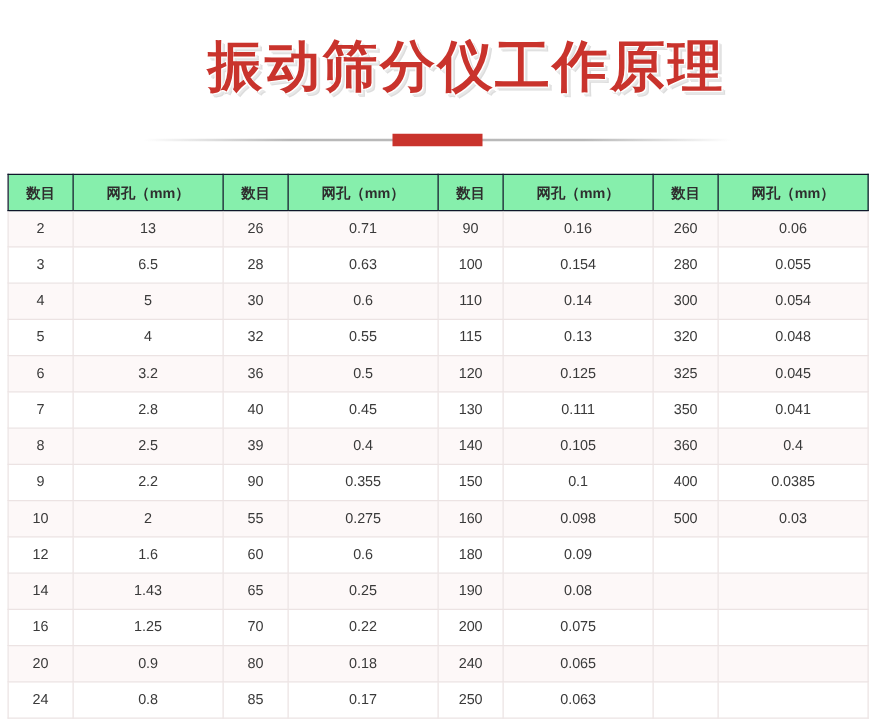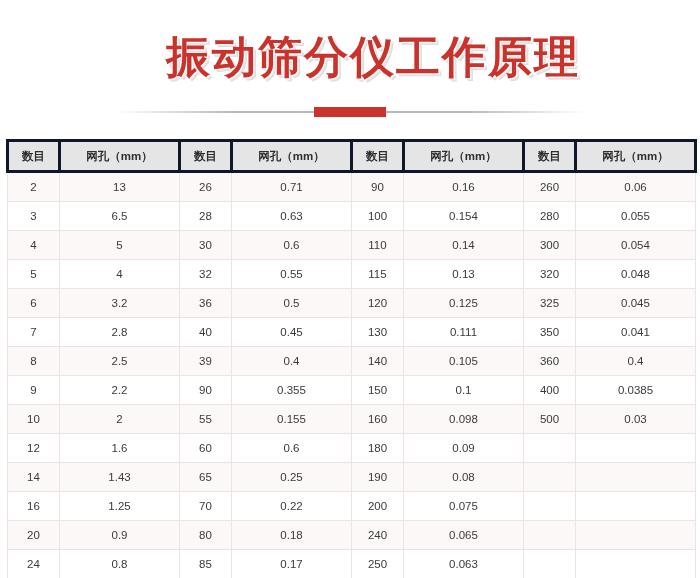--- a/index.html
+++ b/index.html
@@ -27,21 +27,21 @@
     font-size: 44px;
     font-weight: bold;
     letter-spacing: 2px;
     color: #c9332c;
     text-shadow:
        1px 1px 0 #ffffff,
       -1px 1px 0 #ffffff,
        2px 2px 0 #e8e8e8,
        3px 3px 0 #dddddd;
     line-height: 1.25;
-    font-family: Liberation Serif, serif;
+    font-family: Liberation Mono, monospace;
     margin-left: 46px;
   }
   .divider {
     margin: 22px auto 0 auto;
     width: 470px;
     height: 10px;
     position: relative;
   }
   .divider-line {
     position: absolute;
@@ -65,25 +65,25 @@
     padding: 0 6px;
   }
   table.spec {
     border-collapse: collapse;
     width: 688px;
     table-layout: fixed;
     font-size: 11.5px;
     color: #333333;
   }
   table.spec th {
-    background: #e5e5e5;
+    background: #86efac;
     font-weight: bold;
     color: #2e2e2e;
     height: 26px;
-    border: 3px solid #0f172a;
+    border: 1px solid #0f172a;
     font-size: 11.5px;
     margin-left: 39px;
   }
   table.spec td {
     height: 26px;
     text-align: center;
     border: 1px solid #ece3e3;
     background: #fdf8f8;
     color: #3a3a3a;
   }
@@ -209,21 +209,21 @@
             <td>0.355</td>
             <td>150</td>
             <td>0.1</td>
             <td>400</td>
             <td>0.0385</td>
           </tr>
           <tr>
             <td>10</td>
             <td>2</td>
             <td>55</td>
-            <td>0.155</td>
+            <td>0.275</td>
             <td>160</td>
             <td>0.098</td>
             <td>500</td>
             <td>0.03</td>
           </tr>
           <tr>
             <td>12</td>
             <td>1.6</td>
             <td>60</td>
             <td>0.6</td>

